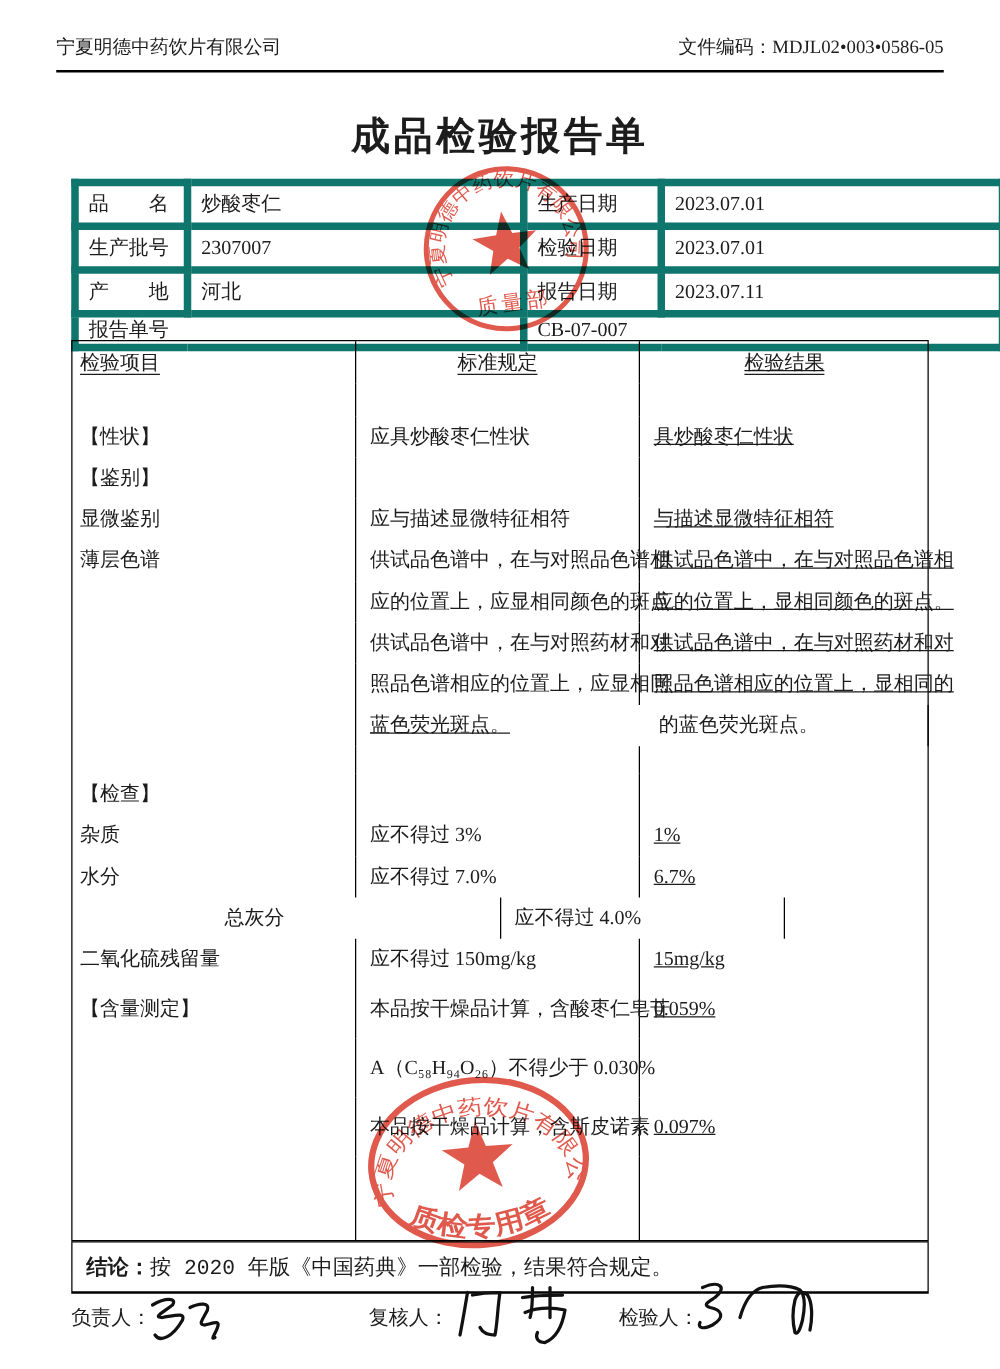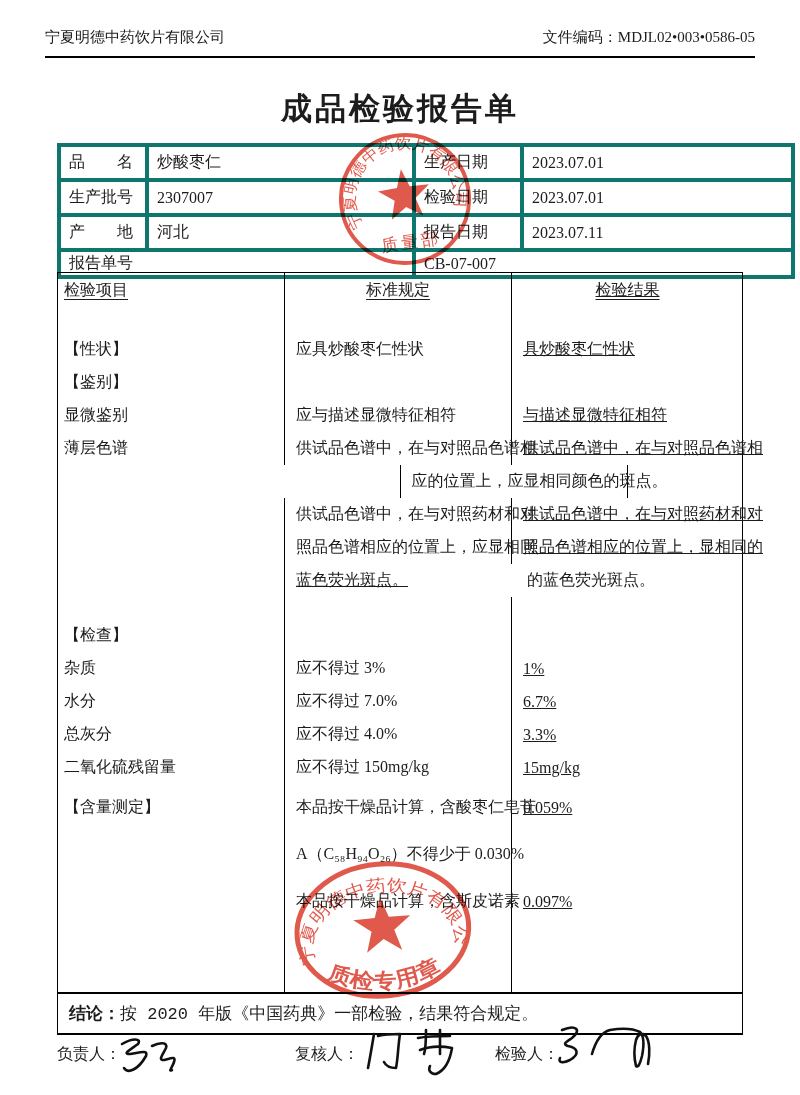--- a/index.html
+++ b/index.html
@@ -12,21 +12,21 @@
 
   
   .page-header{left:45px;top:28px;width:710px;display:flex;justify-content:space-between;font-size:15px;}
   .header-rule{left:45px;top:56px;width:710px;height:0;border-top:2px solid #000;}
 
   
   .report-title{left:0;top:88px;width:800px;text-align:center;font-size:31px;font-weight:bold;letter-spacing:3px;}
 
   
   table.info{left:57px;top:143px;position:absolute;border-collapse:collapse;table-layout:fixed;width:686px;}
-  table.info td{border:4px solid #0f766e;font-size:16px;padding:0 0 0 8px;vertical-align:middle;white-space:nowrap;overflow:hidden;}
+  table.info td{border:6px solid #0f766e;font-size:16px;padding:0 0 0 8px;vertical-align:middle;white-space:nowrap;overflow:hidden;}
   table.info tr{height:35px;}
   table.info tr.last{height:27px;}
   td.w-label{width:76px;}
   td.w-value{width:255px;}
   td.w-label2{width:96px;}
   td.w-value2{width:259px;}
 
   
   .main-table{left:57px;top:272px;width:686px;height:721px;border:1px solid #000;box-sizing:border-box;display:flex;flex-direction:column;align-items:center;}
   .trow{display:flex;flex:0 0 auto;}
@@ -126,20 +126,21 @@
     <div class="cell c3">与描述显微特征相符</div>
   </div>
   <div class="trow h33">
     <div class="cell c1">薄层色谱</div>
     <div class="cell c2">供试品色谱中，在与对照品色谱相</div>
     <div class="cell c3">供试品色谱中，在与对照品色谱相</div>
   </div>
   <div class="trow h33">
     <div class="cell c1"></div>
     <div class="cell c2">应的位置上，应显相同颜色的斑点。</div>
+    <div class="cell c3">应的位置上，显相同颜色的斑点。</div>
   </div>
   <div class="trow h33">
     <div class="cell c1"></div>
     <div class="cell c2">供试品色谱中，在与对照药材和对</div>
     <div class="cell c3">供试品色谱中，在与对照药材和对</div>
   </div>
   <div class="trow h33">
     <div class="cell c1"></div>
     <div class="cell c2">照品色谱相应的位置上，应显相同</div>
     <div class="cell c3">照品色谱相应的位置上，显相同的</div>
@@ -165,21 +166,20 @@
     <div class="cell c3">1%</div>
   </div>
   <div class="trow h33">
     <div class="cell c1">水分</div>
     <div class="cell c2">应不得过 7.0%</div>
     <div class="cell c3">6.7%</div>
   </div>
   <div class="trow h33">
     <div class="cell c1">总灰分</div>
     <div class="cell c2">应不得过 4.0%</div>
-    <div class="cell c3">3.3%</div>
   </div>
   <div class="trow h33">
     <div class="cell c1">二氧化硫残留量</div>
     <div class="cell c2">应不得过 150mg/kg</div>
     <div class="cell c3">15mg/kg</div>
   </div>
   <div class="trow h47">
     <div class="cell c1">【含量测定】</div>
     <div class="cell c2">本品按干燥品计算，含酸枣仁皂苷</div>
     <div class="cell c3">0.059%</div>

